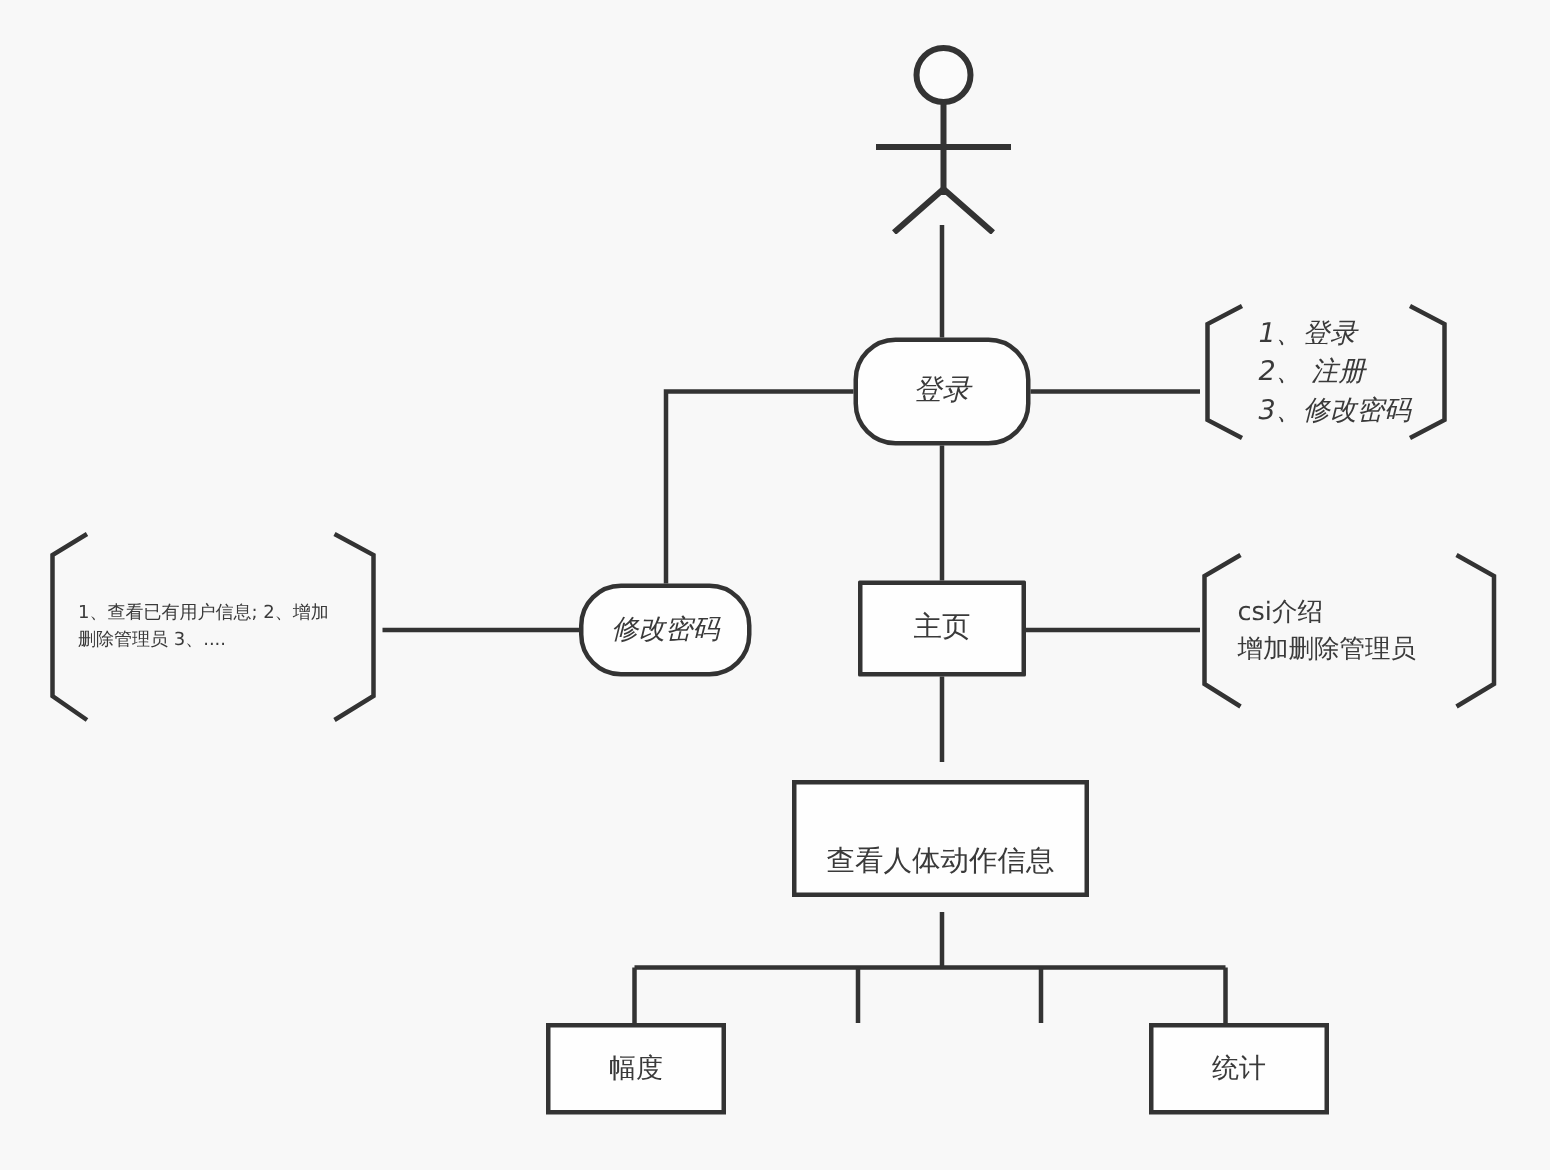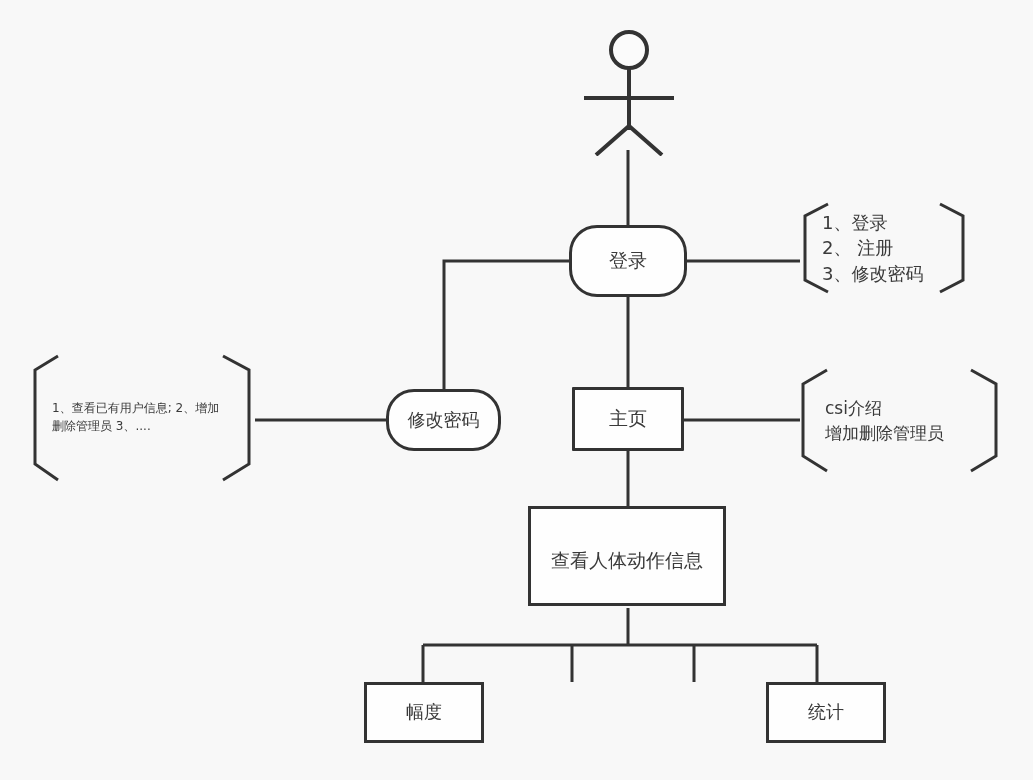--- a/index.html
+++ b/index.html
@@ -36,42 +36,42 @@
     justify-content: center;
     color: #3a3a3a;
     line-height: 1.25;
     z-index: 3;
   }
   .node-label {
     display: block;
     text-align: center;
     white-space: nowrap;
   }
-  .rounded-lg { border-radius: 28px; }
+  .rounded-lg { border-radius: 28px; font-style: italic; }
   .rounded-sm { border-radius: 1px; }
   .sharp { border-radius: 0; }
 
   
   #node-login {
     left: 569px; top: 225px; width: 118px; height: 72px;
     font-size: 19px;
   }
   
   #node-admin {
     left: 386px; top: 389px; width: 115px; height: 62px;
     font-size: 18px;
   }
   
   #node-home {
     left: 572px; top: 387px; width: 112px; height: 64px;
     font-size: 19px;
   }
   
   #node-view {
-    left: 528px; top: 506px; width: 198px; height: 100px;
+    left: 528px; top: 520px; width: 198px; height: 78px;
     font-size: 19px;
     align-items: flex-start;
     padding-top: 40px;
   }
   
   .leaf {
     top: 682px;
     width: 120px;
     height: 61px;
     font-size: 18px;
@@ -99,21 +99,21 @@
   .annotation .ann-text {
     position: relative;
     z-index: 2;
     white-space: pre-line;
     line-height: 1.42;
   }
   #ann-login {
     left: 797px; top: 190px; width: 174px; height: 116px;
     font-size: 18px;
   }
-  #ann-login .ann-text { margin-left: 25px; }
+  #ann-login .ann-text { margin-left: 42px; font-style: italic; }
   #ann-admin {
     left: 30px; top: 346px; width: 226px; height: 143px;
     font-size: 12px;
   }
   #ann-admin .ann-text { margin-left: 22px; width: 178px; white-space: normal; }
   #ann-home {
     left: 797px; top: 360px; width: 205px; height: 121px;
     font-size: 17px;
   }
   #ann-home .ann-text { margin-left: 28px; }

